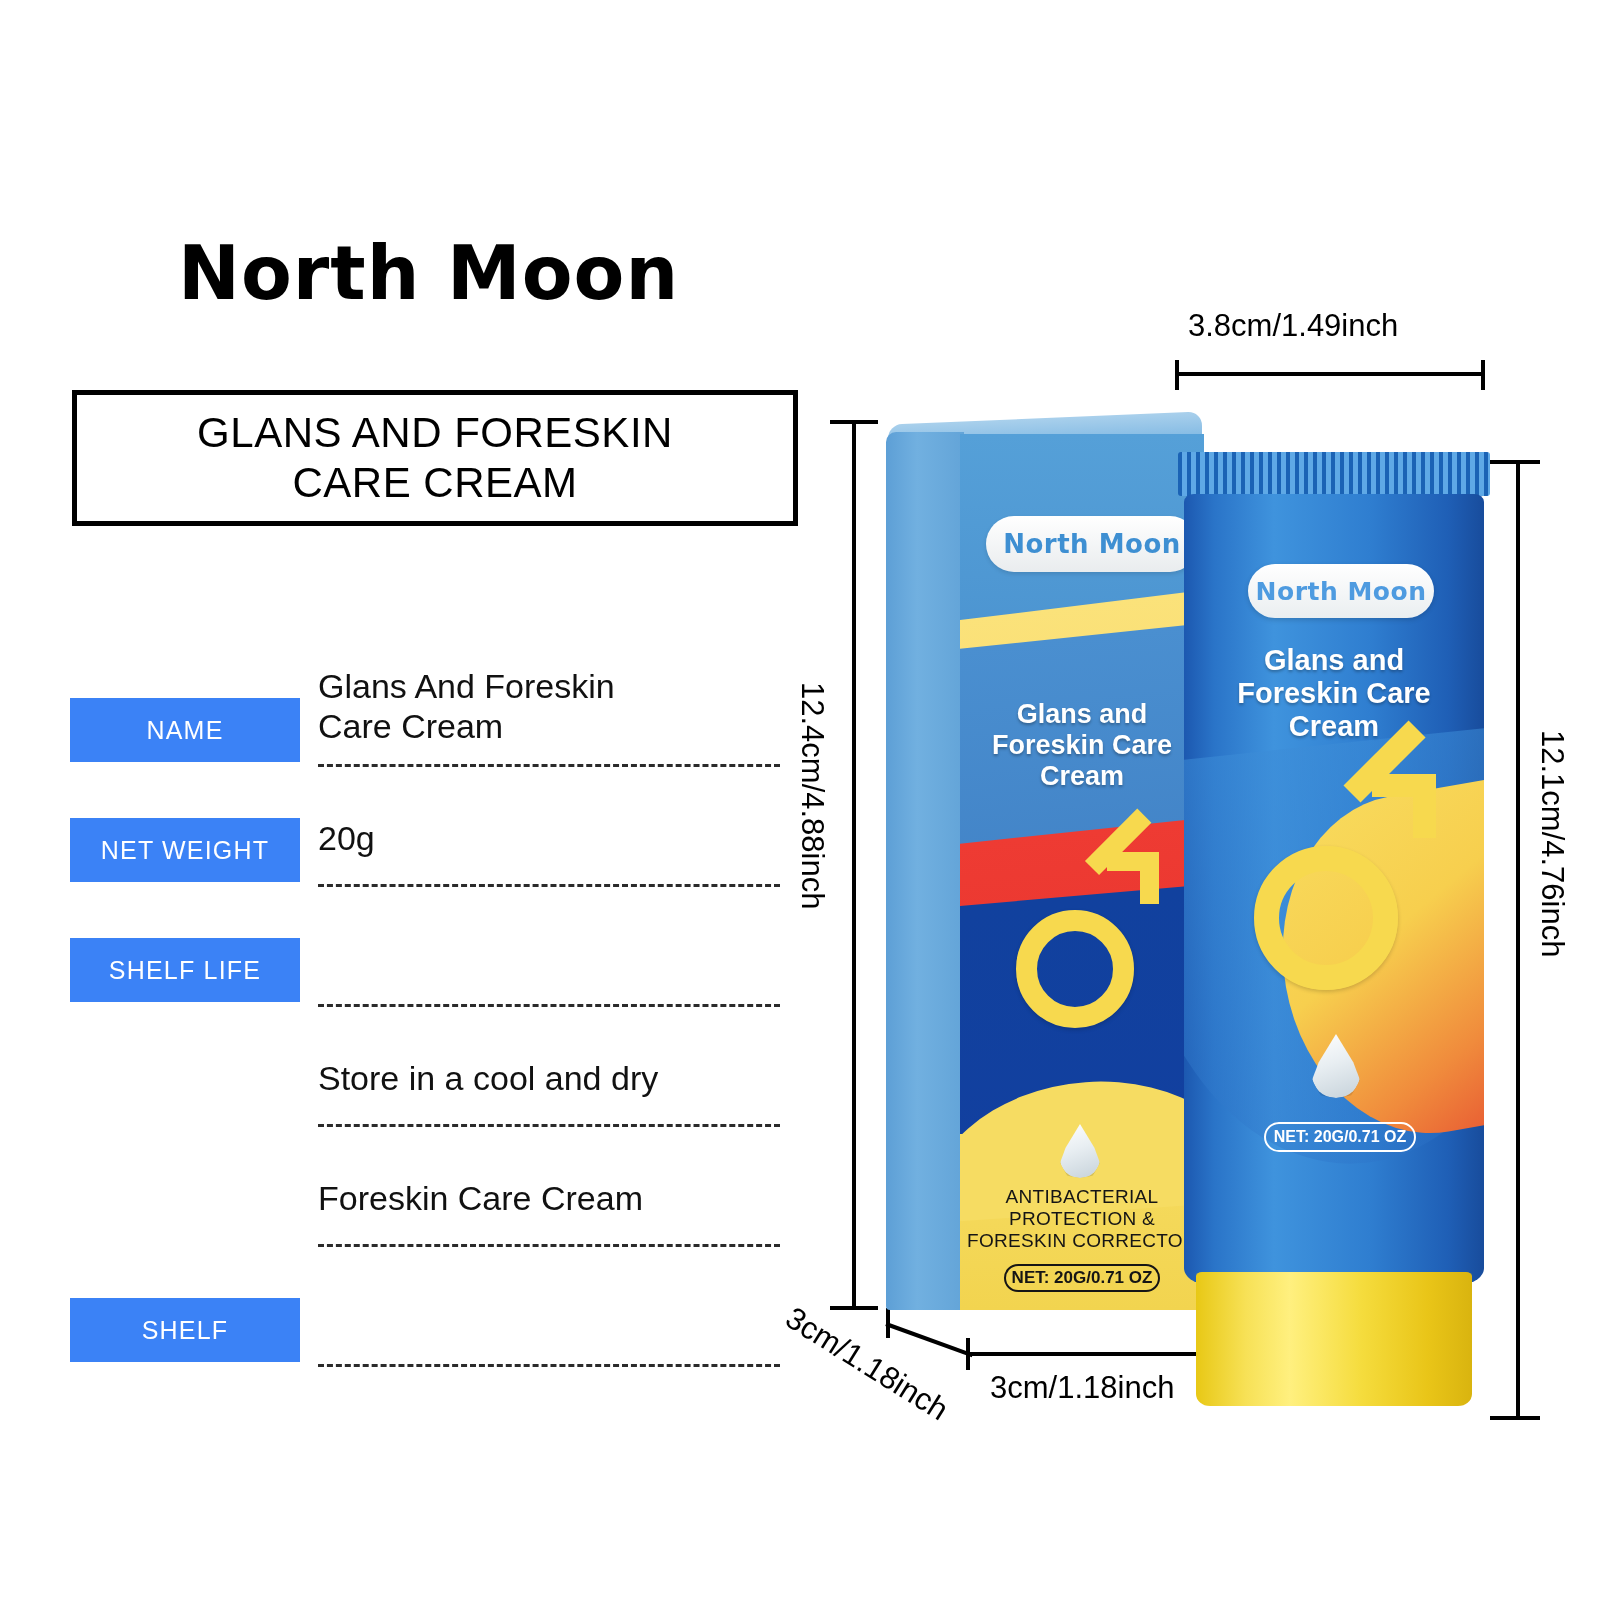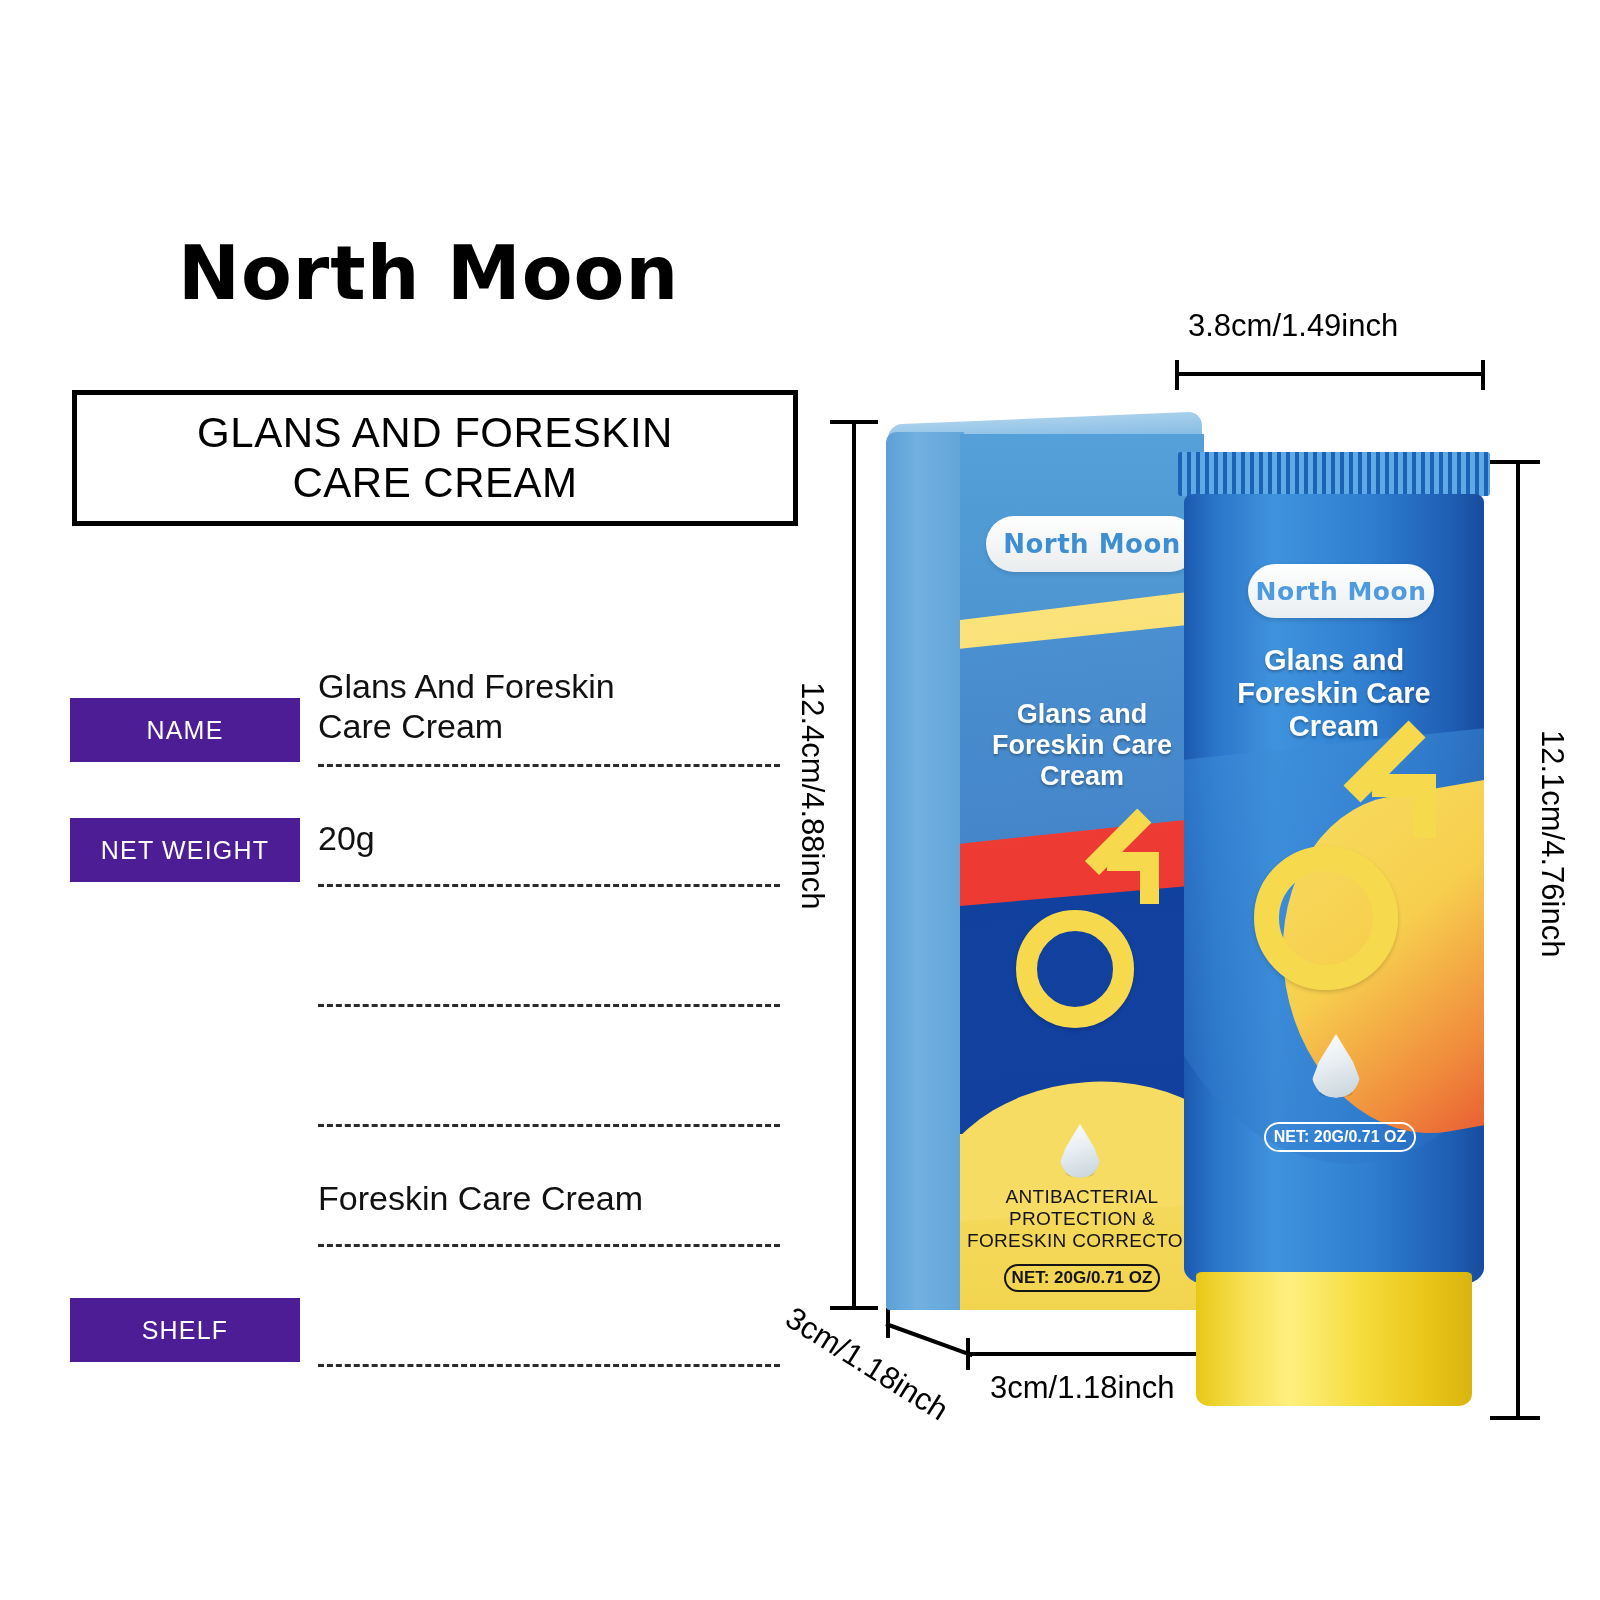--- a/index.html
+++ b/index.html
@@ -35,21 +35,21 @@
   
   .spec-table { position: absolute; left: 70px; top: 690px; width: 712px; }
   .spec-row {
     position: relative;
     height: 120px;
     margin-bottom: 0px;
   }
   .spec-key {
     position: absolute; left: 0; top: 8px;
     width: 230px; height: 64px;
-    background: #4c1d95;
+    background: #3b82f6;
     display: flex; align-items: center; justify-content: center;
   }
   .spec-key span {
     color: #fff; font-size: 25px; font-weight: 400;
     letter-spacing: 1.2px; white-space: nowrap;
   }
   .spec-val {
     position: absolute; left: 248px; top: -18px;
     width: 462px; height: 92px;
     display: flex; align-items: center;
@@ -288,24 +288,30 @@
       <div class="spec-key">
         <span>NET  WEIGHT</span>
       </div>
       <div class="spec-val">
         <span class="ml">20g</span>
       </div>
       <div class="spec-underline"></div>
     </div>
 
     <div class="spec-row">
-      <div class="spec-underline"></div>
-    </div>
-
-    <div class="spec-row">
+      <div class="spec-key">
+        <span>SHELF LIFE</span>
+      </div>
+      <div class="spec-underline"></div>
+    </div>
+
+    <div class="spec-row">
+      <div class="spec-val">
+        <span class="ml">Store in a cool and dry</span>
+      </div>
       <div class="spec-underline"></div>
     </div>
 
     <div class="spec-row">
       <div class="spec-val">
         <span class="ml">Foreskin Care Cream</span>
       </div>
       <div class="spec-underline"></div>
     </div>
 

